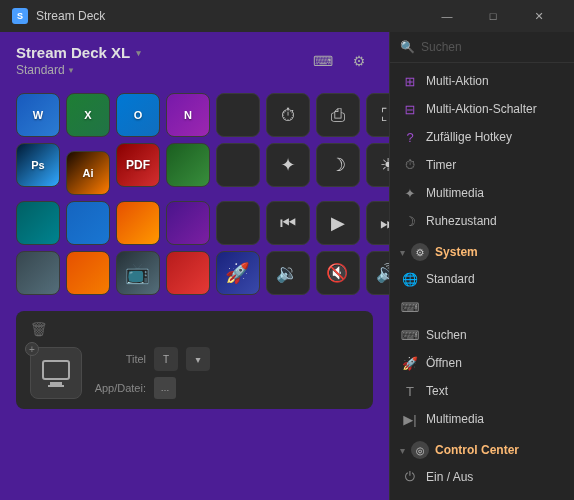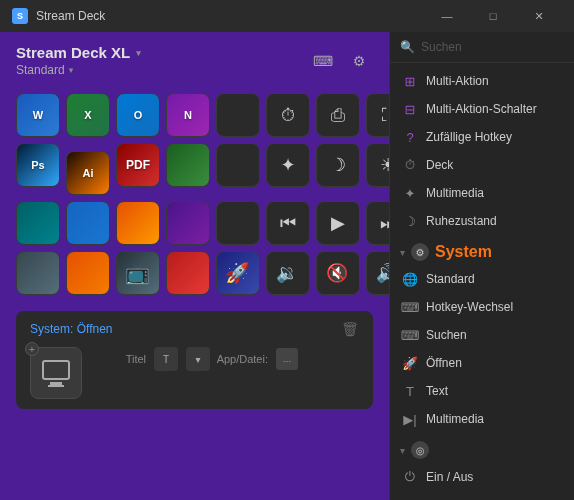--- a/index.html
+++ b/index.html
@@ -199,20 +199,21 @@
       display: flex;
       align-items: center;
       justify-content: center;
       flex-shrink: 0;
       cursor: pointer;
       border: 1px solid #4a4a4a;
     }
     .action-form {
       flex: 1;
       display: flex;
+      flex-direction: column;
       gap: 6px;
     }
     .form-row {
       display: flex;
       align-items: center;
       gap: 8px;
     }
     .form-label {
       font-size: 11px;
       color: #888;
@@ -338,23 +339,23 @@
       border-radius: 50%;
       background: #444;
       display: flex;
       align-items: center;
       justify-content: center;
       font-size: 10px;
       color: #ccc;
       flex-shrink: 0;
     }
     .section-title {
-      font-size: 16px;
+      font-size: 12px;
       font-weight: 600;
-      color: #f97316;
+      color: #fdba74;
       text-align: center;
     }
 
     
     .icon-purple { color: #9c4dcc; }
     .icon-blue { color: #4a9eff; }
     .icon-orange { color: #ff9800; }
     .icon-gray { color: #888; }
 
     
@@ -510,24 +511,20 @@
         <div class="grid-cell">
           <span class="action-icon" style="font-size: 18px;">🔇</span>
         </div>
         <div class="grid-cell">
           <span class="action-icon" style="font-size: 18px;">🔊</span>
         </div>
       </div>
 
     <div class="action-panel">
       <div class="action-panel-header">
-        <div class="action-panel-title">
-          <span>System:</span>
-          <span style="color:#4a9eff">Öffnen</span>
-        </div>
         <span class="trash-icon">🗑</span>
       </div>
       <div class="action-content">
         <div class="action-icon-preview" style="position:relative;">
           <span class="plus-overlay">+</span>
           <div class="tv-shape">
             <div class="tv-screen"></div>
             <div class="tv-stand"></div>
             <div class="tv-base"></div>
           </div>
@@ -568,62 +565,62 @@
         <div class="panel-item">
       <div class="panel-item-icon icon-purple">⊟</div>
       <span>Multi-Aktion-Schalter</span>
     </div>
         <div class="panel-item">
       <div class="panel-item-icon icon-purple">?</div>
       <span>Zufällige Hotkey</span>
     </div>
         <div class="panel-item">
       <div class="panel-item-icon icon-gray">⏱</div>
-      <span>Deck</span>
+      <span>Timer</span>
     </div>
         <div class="panel-item">
       <div class="panel-item-icon icon-gray">✦</div>
       <span>Multimedia</span>
     </div>
         <div class="panel-item">
       <div class="panel-item-icon icon-gray">☽</div>
       <span>Ruhezustand</span>
     </div>
         <div class="section-header">
       <span class="section-chevron">▾</span>
       <div class="section-icon">⚙</div>
       <span class="section-title">System</span>
     </div>
         <div class="panel-item">
       <div class="panel-item-icon icon-blue">🌐</div>
       <span>Standard</span>
     </div>
         <div class="panel-item">
       <div class="panel-item-icon icon-gray">⌨</div>
-      <span>Hotkey-Wechsel</span>
     </div>
         <div class="panel-item">
       <div class="panel-item-icon icon-gray">⌨</div>
       <span>Suchen</span>
     </div>
         <div class="panel-item">
       <div class="panel-item-icon icon-orange">🚀</div>
       <span>Öffnen</span>
     </div>
         <div class="panel-item">
       <div class="panel-item-icon icon-gray">T</div>
       <span>Text</span>
     </div>
         <div class="panel-item">
       <div class="panel-item-icon icon-gray">▶|</div>
       <span>Multimedia</span>
     </div>
         <div class="section-header">
       <span class="section-chevron">▾</span>
       <div class="section-icon">◎</div>
+      <span class="section-title">Control Center</span>
     </div>
         <div class="panel-item">
       <div class="panel-item-icon icon-gray">⏻</div>
       <span>Ein / Aus</span>
     </div>
         <div class="panel-item">
       <div class="panel-item-icon icon-gray">✦</div>
       <span>Helligkeit einstellen</span>
     </div>
       </div>

